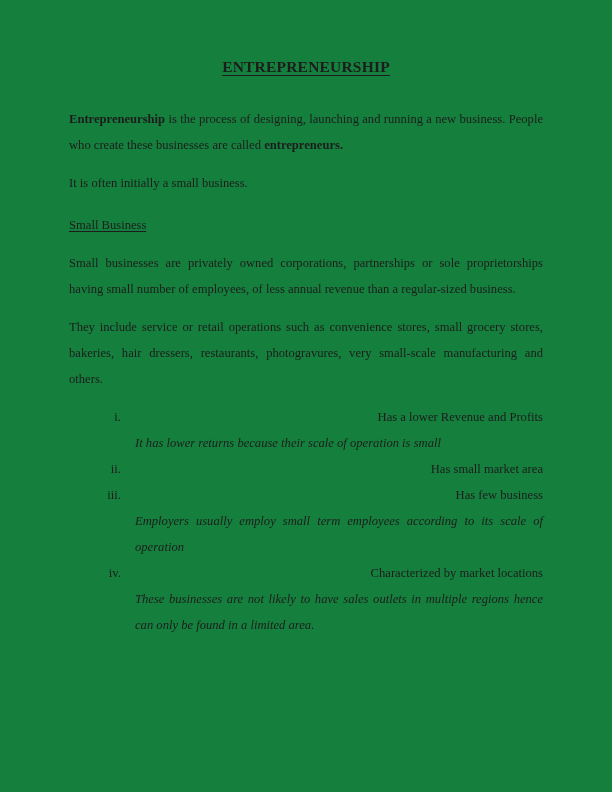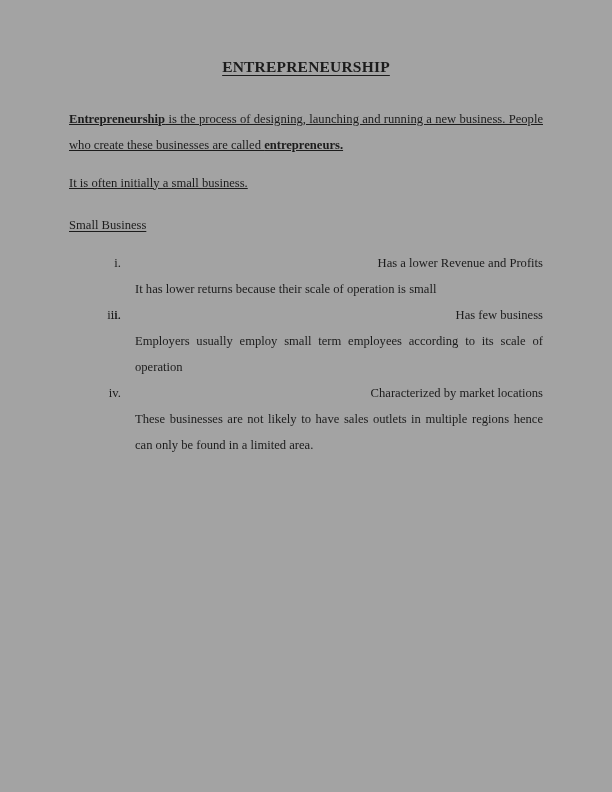--- a/index.html
+++ b/index.html
@@ -12,21 +12,21 @@
     height: 792px;
     font-family: "Liberation Serif", "DejaVu Serif", serif;
     color: #1c1c1c;
     -webkit-font-smoothing: antialiased;
   }
 
   .page {
     position: relative;
     width: 612px;
     height: 792px;
-    background: #a3a3a3;
+    background: #15803d;
     box-sizing: border-box;
     padding: 0;
     overflow: hidden;
   }
 
   .content {
     position: absolute;
     left: 69px;
     top: 58px;
     width: 474px;
@@ -44,21 +44,20 @@
     text-decoration: underline;
     text-underline-offset: 2.5px;
   }
 
   p.body-para {
     font-size: 12.6px;
     line-height: 26px;
     text-align: justify;
     text-justify: inter-word;
     margin: 0 0 12px 0;
-    text-decoration: underline;
   }
 
   .bold {
     font-weight: bold;
   }
 
   h2.sub-head {
     font-size: 12.6px;
     font-weight: normal;
     line-height: 26px;
@@ -95,48 +94,52 @@
     font-size: 12.6px;
     line-height: 26px;
     text-align: right;
   }
 
   .item-body {
     font-size: 12.6px;
     line-height: 26px;
     text-align: justify;
     text-justify: inter-word;
+    font-style: italic;
   }
 </style>
 </head>
 <body>
 
 <div class="page">
   <div class="content">
 
     <h1 class="doc-title"><span>ENTREPRENEURSHIP</span></h1>
 
     <p class="body-para"><span class="bold">Entrepreneurship</span><span> is the process of designing, launching and running a new business. People who create these businesses are called </span><span class="bold">entrepreneurs.</span></p>
 
 
     <p class="body-para">It is often initially a small business.</p>
 
     <h2 class="sub-head"><span>Small Business</span></h2>
 
+    <p class="body-para">Small businesses are privately owned corporations, partnerships or sole proprietorships having small number of employees, of less annual revenue than a regular-sized business.</p>
 
+    <p class="body-para">They include service or retail operations such as convenience stores, small grocery stores, bakeries, hair dressers, restaurants, photogravures, very small-scale manufacturing and others.</p>
 
 
     <ol class="roman-list">
       <li>
         <span class="marker">i.</span>
         <div class="item-title">Has a lower Revenue and Profits</div>
         <div class="item-body">It has lower returns because their scale of operation is small</div>
       </li>
       <li>
         <span class="marker">ii.</span>
+        <div class="item-title">Has small market area</div>
       </li>
       <li>
         <span class="marker">iii.</span>
         <div class="item-title">Has few business</div>
         <div class="item-body">Employers usually employ small term employees according to its scale of operation</div>
       </li>
       <li>
         <span class="marker">iv.</span>
         <div class="item-title">Characterized by market locations</div>
         <div class="item-body">These businesses are not likely to have sales outlets in multiple regions hence can only be found in a limited area.</div>

